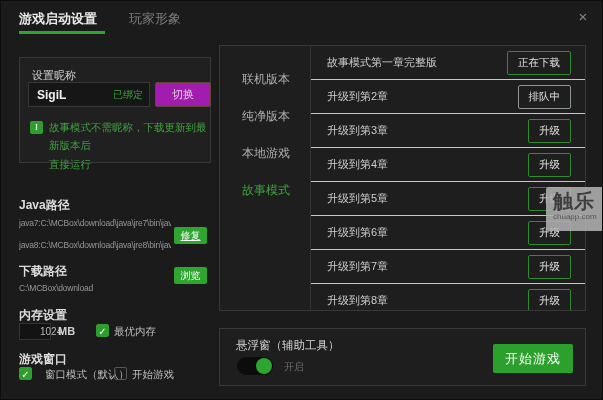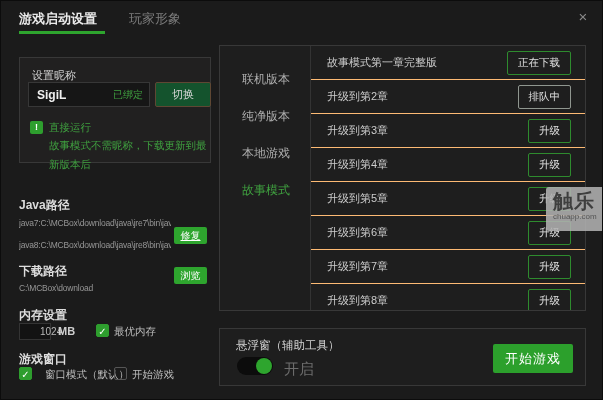--- a/index.html
+++ b/index.html
@@ -24,21 +24,21 @@
   #main-panel  { left:218px; top:44px; width:367px; height:266px; background:#1e1e1e; }
   #footer-panel{ left:218px; top:327px; width:367px; height:58px; background:#1e1e1e; }
 
   
   .nick-label { position:absolute; left:12px; top:10px; font-size:11px; color:#cfcfcf; }
   .nick-input { position:absolute; left:8px; top:24px; width:122px; height:25px; background:#161616;
                 border:1px solid #373737; display:flex; align-items:center; justify-content:space-between;
                 padding:0 6px 0 8px; }
   .nick-value { color:#f0f0f0; font-size:12px; font-weight:bold; }
   .nick-status { color:#3fa03f; font-size:10px; }
-  .switch-btn { position:absolute; left:135px; top:24px; width:56px; height:25px; background:#14532d;
+  .switch-btn { position:absolute; left:135px; top:24px; width:56px; height:25px; background:#a21caf;
                 border:1px solid #5f4733; color:#d9d9d9; font-size:11px; display:flex; align-items:center;
                 justify-content:center; cursor:pointer; border-radius:2px; }
   .notice-icon { position:absolute; left:10px; top:63px; width:13px; height:13px; background:#2e9e2e;
                  border-radius:2px; color:#fff; font-size:9px; font-weight:bold; text-align:center; line-height:13px; }
   .notice-text { position:absolute; left:29px; top:60px; width:158px; color:#3fa03f; font-size:10.5px; line-height:1.75; }
 
   
   .sec-label { position:absolute; color:#dcdcdc; font-size:12px; font-weight:bold; }
   .path-text { position:absolute; color:#969696; font-size:8.5px; letter-spacing:-0.2px; width:152px;
                white-space:nowrap; overflow:hidden; }
@@ -65,21 +65,21 @@
   .chapter-name { color:#cdcdcd; font-size:11px; }
   .chapter-btn { background:transparent; border:1px solid #2e8b2e; border-radius:2px; color:#e2e2e2;
                  font-size:10.5px; padding:4px 10px; cursor:pointer; white-space:nowrap; }
   .chapter-btn.queued { border-color:#8f968f; }
 
   
   .float-label { position:absolute; left:16px; top:9px; color:#d2d2d2; font-size:11.5px; }
   .toggle { position:absolute; left:17px; top:28px; width:36px; height:18px; background:#0c0c0c;
             border-radius:9px; cursor:pointer; }
   .toggle-knob { position:absolute; right:1px; top:1px; width:16px; height:16px; border-radius:50%; background:#2ea52e; }
-  .toggle-state { position:absolute; left:64px; top:31px; color:#6d6d6d; font-size:15px; }
+  .toggle-state { position:absolute; left:64px; top:31px; color:#6d6d6d; font-size:10px; }
   .start-btn { position:absolute; right:12px; top:15px; width:80px; height:29px; background:#2ca02c; border:none;
                border-radius:2px; color:#fff; font-size:13px; letter-spacing:1px; cursor:pointer; }
 
   
   .watermark { position:absolute; left:545px; top:186px; width:66px; height:44px;
                background:rgba(176,176,176,0.88); border-radius:3px 0 0 3px; z-index:5;
                color:#3e3e3e; padding:3px 0 0 7px; }
   .wm-title { font-size:20px; font-weight:bold; line-height:1.1; letter-spacing:1px; }
   .wm-domain { font-size:8px; color:#555; }
 </style>
@@ -95,22 +95,22 @@
 
   <div class="panel" id="nick-panel">
     <div class="nick-label">设置昵称</div>
     <div class="nick-input">
       <span class="nick-value">SigiL</span>
       <span class="nick-status">已绑定</span>
     </div>
     <div class="switch-btn">切换</div>
     <div class="notice-icon">!</div>
     <div class="notice-text">
+      <div>故事模式不需昵称，下载更新到最新版本后</div>
       <div>直接运行</div>
-      <div>故事模式不需昵称，下载更新到最新版本后</div>
     </div>
   </div>
 
   <div class="sec-label" style="left:18px; top:196px;">Java路径</div>
   <div class="path-text" style="left:18px; top:217px;">java7:C:\MCBox\download\java\jre7\bin\jav...</div>
   <button class="mini-btn" style="top:226px;text-decoration:underline;">修复</button>
   <div class="path-text" style="left:18px; top:239px;">java8:C:\MCBox\download\java\jre8\bin\jav...</div>
 
   <div class="sec-label" style="left:18px; top:262px;">下载路径</div>
   <button class="mini-btn" style="top:266px;">浏览</button>

